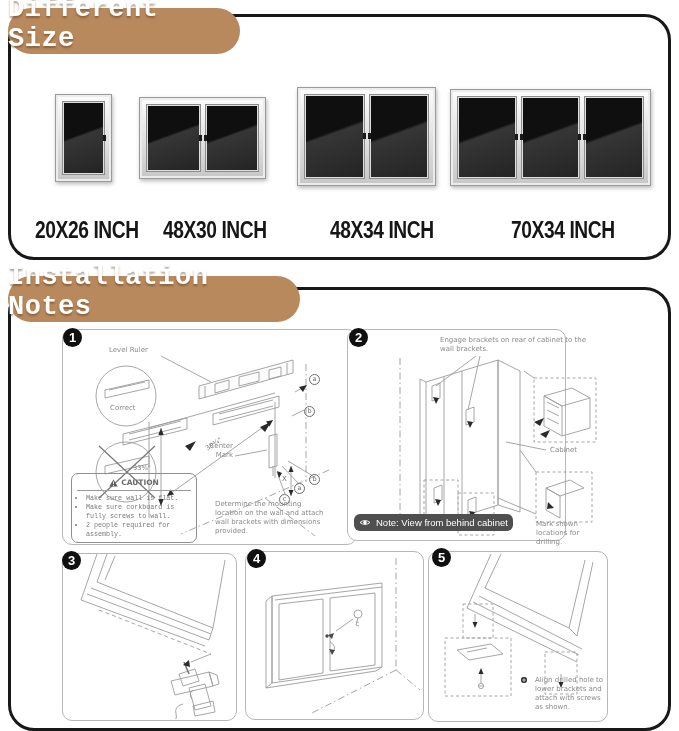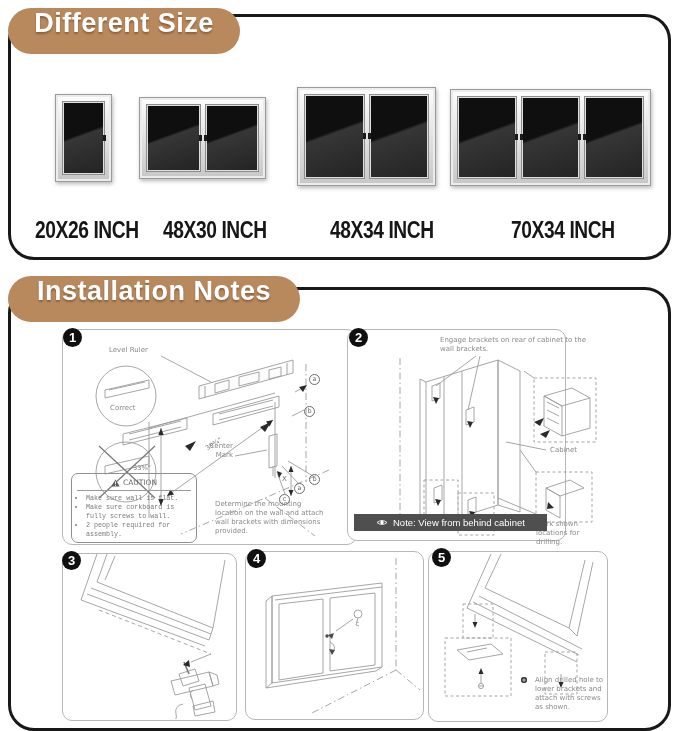--- a/index.html
+++ b/index.html
@@ -1,20 +1,20 @@
 <!DOCTYPE html>
 <html><head>
 <meta charset="utf-8">
 <style>
   html,body{margin:0;padding:0;background:#fff;}
   #page{position:relative;width:679px;height:731px;background:#fff;overflow:hidden;
         font-family:"Liberation Sans",sans-serif;}
   .section-box{position:absolute;border:3px solid #181818;border-radius:26px;background:#fff;}
   .pill{position:absolute;background:#b9895e;border-radius:23px;z-index:3;
-        display:flex;align-items:flex-start;justify-content:center;}
+        display:flex;align-items:flex-end;justify-content:center;font-family:Liberation Mono, monospace;}
   .pill span{color:#fff;font-weight:bold;font-size:27px;letter-spacing:.5px;
         text-shadow:0 2px 2px rgba(80,50,20,.45);}
   
   .cabinet{position:absolute;background:linear-gradient(180deg,#fdfdfd,#c7c7c7);
         border:1px solid #9a9a9a;box-shadow:inset 0 0 0 2px #ececec,1px 2px 4px rgba(0,0,0,.28);
         padding:6px;display:flex;gap:4px;box-sizing:border-box;}
   .door{flex:1;position:relative;border:1px solid #8d8d8d;box-shadow:inset 0 0 0 1px #dedede;
         background:linear-gradient(160deg,#0f0f0f 44%,#363636 47%,#232323 100%);}
   .lock-r{position:absolute;right:-2px;top:46%;width:3px;height:6px;background:#1a1a1a;}
   .lock-l{position:absolute;left:-2px;top:46%;width:3px;height:6px;background:#1a1a1a;}
@@ -26,25 +26,25 @@
   .badge{position:absolute;width:19px;height:19px;border-radius:50%;background:#101010;color:#fff;
         font-weight:bold;font-size:13px;display:flex;align-items:center;justify-content:center;z-index:4;}
   .dlabel{position:absolute;font-size:7px;line-height:1.3;color:#8a8a8a;
         font-family:"DejaVu Sans",sans-serif;}
   .dim{color:#7d7d7d;font-size:6.6px;}
   .part{position:absolute;width:9px;height:9px;border:1px solid #6d6d6d;border-radius:50%;
         color:#6d6d6d;font-size:6.5px;line-height:9px;text-align:center;
         font-family:"DejaVu Sans",sans-serif;}
   .caution{position:absolute;border:1.5px solid #8f8f8f;border-radius:7px;padding:4px 5px 3px;
         width:126px;box-sizing:border-box;color:#7b7b7b;font-family:"DejaVu Sans",sans-serif;}
-  .caution-title{display:flex;align-items:center;justify-content:center;gap:3px;font-weight:normal;
+  .caution-title{display:flex;align-items:center;justify-content:center;gap:3px;font-weight:bold;
         font-size:7.5px;color:#6a6a6a;border-bottom:1px solid #9a9a9a;padding-bottom:3px;margin-bottom:3px;}
   .caution ul{margin:0;padding-left:9px;font-size:6.7px;line-height:1.35;font-family:Liberation Mono, monospace;}
-  .notebar{position:absolute;background:#4f4f4f;color:#fff;border-radius:0;height:17px;
-        display:flex;align-items:center;gap:5px;padding:0 22px;font-size:9.5px;white-space:nowrap;}
+  .notebar{position:absolute;background:#4f4f4f;color:#fff;border-radius:6px;height:17px;
+        display:flex;align-items:center;gap:5px;padding:0 5px;font-size:9.5px;white-space:nowrap;}
   svg{position:absolute;left:0;top:0;}
   .rot39{transform:rotate(-33deg);}
   .bullet-note{display:flex;gap:8px;}
   .bullet-dot{width:6px;height:6px;border-radius:50%;background:#2b2b2b;flex:none;margin-top:1px;
         box-shadow:inset 0 0 0 1.5px #2b2b2b, inset 0 0 0 2.2px #fff;}
 </style>
 </head>
 <body>
 
 <div id="page">

